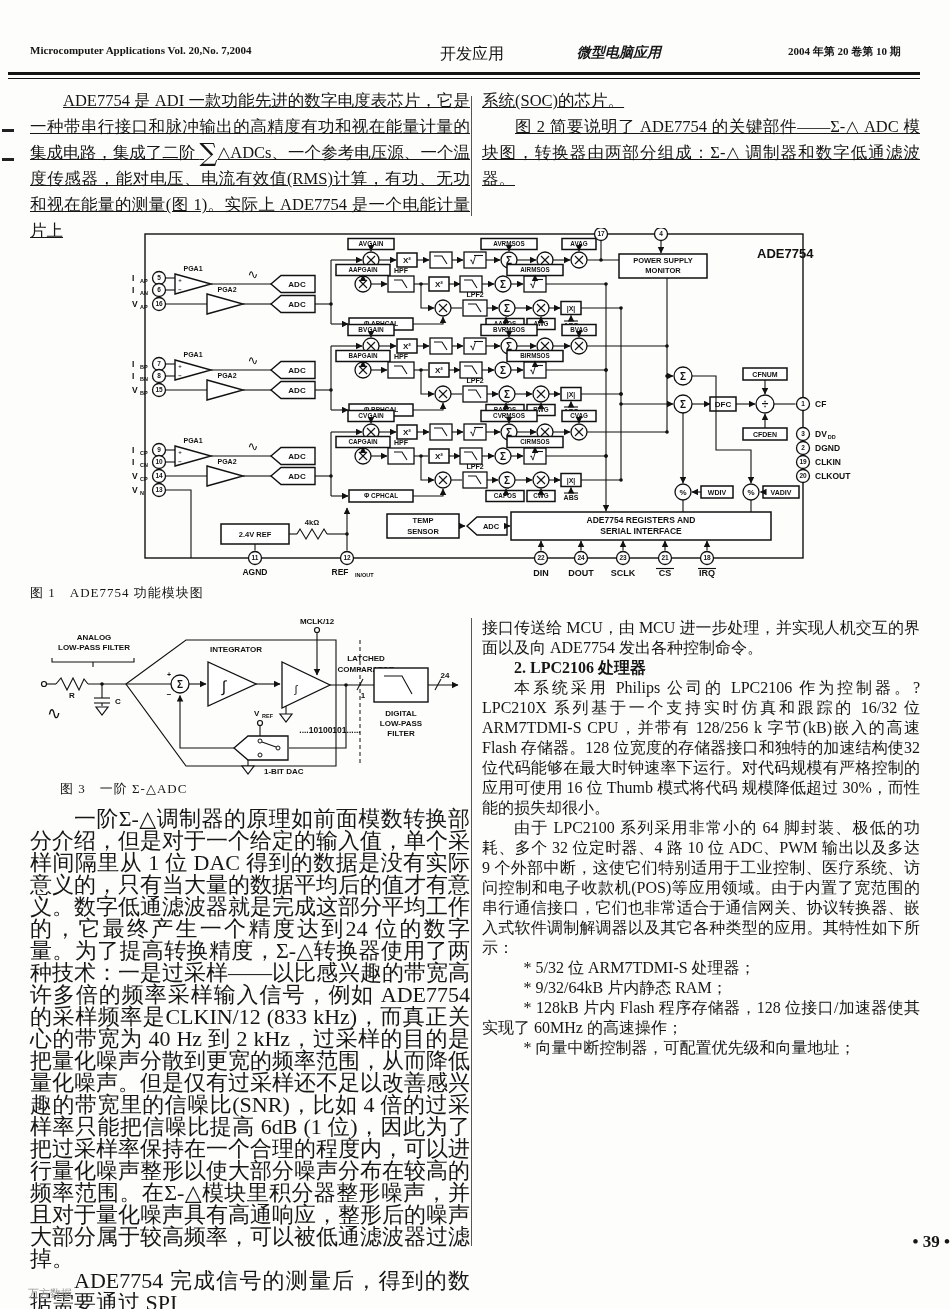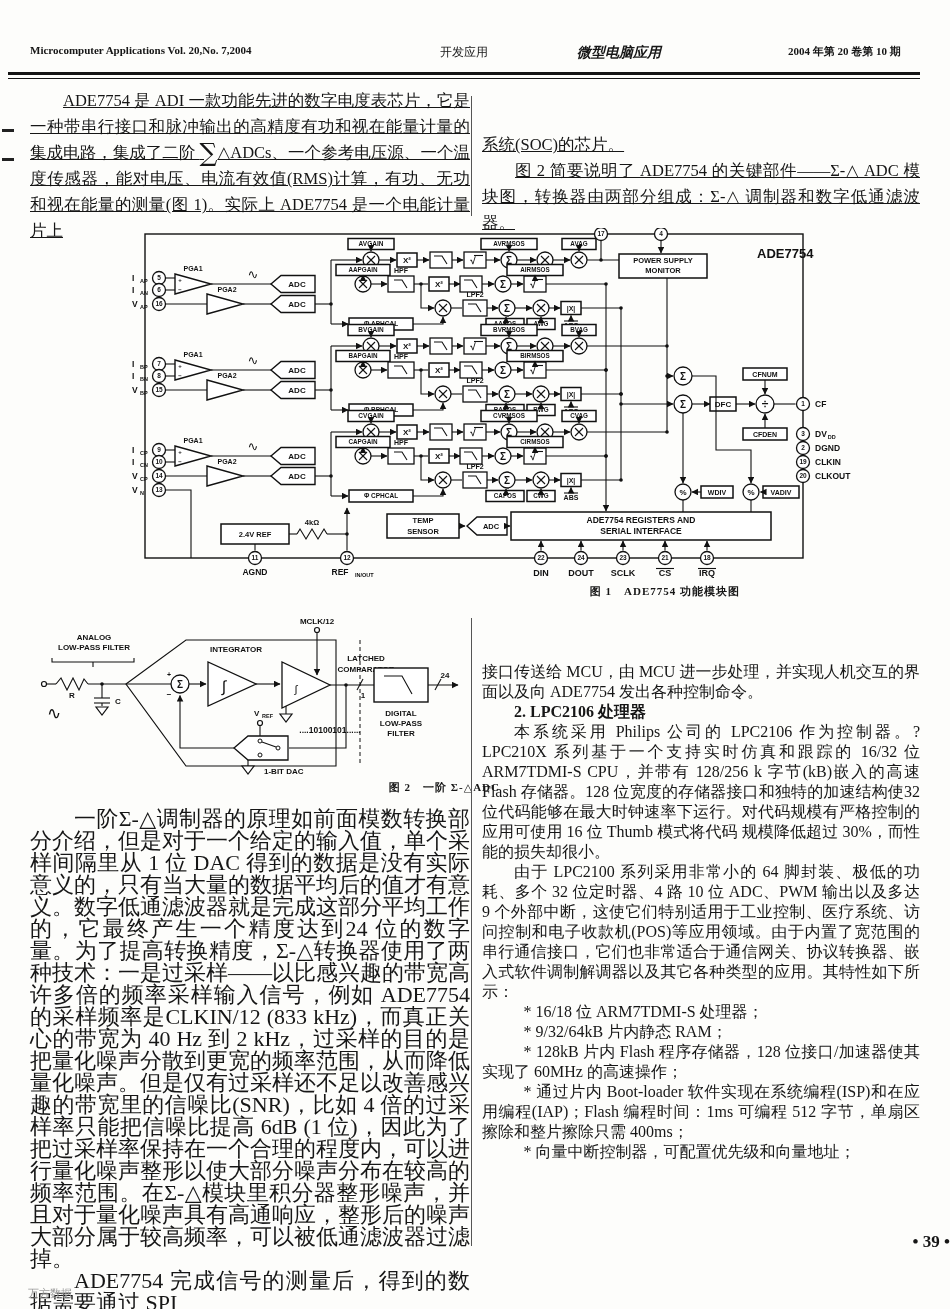--- a/index.html
+++ b/index.html
@@ -3,42 +3,42 @@
 <meta charset="utf-8">
 <style>
   html,body{margin:0;padding:0;background:#888;}
   .page{position:relative;width:950px;height:1309px;background:#fdfdfb;overflow:hidden;
         font-family:"Liberation Serif","DejaVu Serif",serif;color:#161616;}
   .abs{position:absolute;}
   .hdr{font-weight:bold;font-size:11px;white-space:nowrap;}
   .rule{background:#141414;}
   .col{position:absolute;text-align:justify;}
   .col p{margin:0;text-indent:2em;}
-  .col p.noind{text-indent:0;margin-top:44px;}
+  .col p.noind{text-indent:0;}
   .col p.bullet{text-indent:2.6em;}
   .topcol{font-size:16.5px;line-height:26px;text-decoration:underline;}
   .leftlow{font-size:22px;line-height:22px;}
   .rightlow{font-size:16px;line-height:20px;}
   .bigsigma{font-size:25px;line-height:0;vertical-align:-3px;font-family:"DejaVu Serif",serif;}
-  .caption{font-size:11px;font-weight:bold;text-align:right;letter-spacing:1px;}
+  .caption{font-size:13px;font-weight:normal;text-align:left;letter-spacing:1px;}
   .boldhead{font-weight:bold;}
   .pageno{font-size:17px;font-weight:bold;text-align:right;width:100%;}
   .wm{font-size:11px;color:#9a9a9a;}
   .vdiv{background:#555;width:1px;}
   .mdash{background:#222;}
   svg text{font-family:"Liberation Sans","DejaVu Sans",sans-serif;font-weight:bold;fill:#111;}
   svg .thin{font-weight:normal;}
 </style>
 </head>
 <body>
 
 <div class="page">
 
   <div class="abs hdr" style="left:30px;top:44px;">Microcomputer Applications Vol. 20,No. 7,2004</div>
-  <div class="abs" style="left:440px;top:44px;font-size:12px;">开发应用</div>
+  <div class="abs" style="left:440px;top:44px;font-size:16px;">开发应用</div>
   <div class="abs" style="left:577px;top:44px;font-size:14px;font-weight:bold;font-style:italic;">微型电脑应用</div>
   <div class="abs hdr" style="left:740px;top:44px;margin-left:48px;">2004 年第 20 卷第 10 期</div>
   <div class="abs rule" style="left:8px;top:72px;width:912px;height:3px;"></div>
   <div class="abs rule" style="left:8px;top:78px;width:912px;height:1px;"></div>
   <div class="abs mdash" style="left:2px;top:129px;width:12px;height:2.5px;"></div>
   <div class="abs mdash" style="left:2px;top:158px;width:12px;height:2.5px;"></div>
 
   <div class="col topcol" style="left:30px;top:88px;width:440px;">
     <p><span>ADE7754 是 ADI 一款功能先进的数字电度表芯片，它是一种带串行接口和脉冲输出的高精度有功和视在能量计量的集成电路，集成了二阶 </span><span class="bigsigma">∑</span><span>△ADCs、一个参考电压源、一个温度传感器，能对电压、电流有效值(RMS)计算，有功、无功和视在能量的测量(图 1)。实际上 ADE7754 是一个电能计量片上</span></p>
   </div>
@@ -630,34 +630,33 @@
       <circle cx="248" cy="132" r="2" fill="#fff" stroke="#111" stroke-width="1"></circle>
       <circle cx="230" cy="125" r="2" fill="#fff" stroke="#111" stroke-width="1"></circle>
       <circle cx="230" cy="139" r="2" fill="#fff" stroke="#111" stroke-width="1"></circle>
       <line x1="246" y1="131" x2="232" y2="126" stroke="#111" stroke-width="1.1" marker-end=""></line>
       <text x="300" y="117" font-size="8.5" text-anchor="middle">....10100101......</text>
       <line x1="218" y1="144" x2="218" y2="150" stroke="#111" stroke-width="1.1" marker-end=""></line>
       <polygon points="212,150 224,150 218,158" fill="#fff" stroke="#111" stroke-width="1.2"></polygon>
       <text x="234" y="158" font-size="8" text-anchor="start">1-BIT DAC</text>
       <polyline points="204,132 150,132 150,79.5" fill="none" stroke="#111" stroke-width="1.1" marker-end="url(#ah2)"></polyline>
     </svg>
-  <div class="abs caption" style="left:60px;top:780px;width:440px;">图 2　一阶 Σ-△ADC</div>
+  <div class="abs caption" style="left:60px;top:780px;width:440px;">图 3　一阶 Σ-△ADC</div>
 
   <div class="col leftlow" style="left:30px;top:808px;width:440px;">
     <p>一阶Σ-△调制器的原理如前面模数转换部分介绍，但是对于一个给定的输入值，单个采样间隔里从 1 位 DAC 得到的数据是没有实际意义的，只有当大量的数据平均后的值才有意义。数字低通滤波器就是完成这部分平均工作的，它最终产生一个精度达到24 位的数字量。为了提高转换精度，Σ-△转换器使用了两种技术：一是过采样——以比感兴趣的带宽高许多倍的频率采样输入信号，例如 ADE7754 的采样频率是CLKIN/12 (833 kHz)，而真正关心的带宽为 40 Hz 到 2 kHz，过采样的目的是把量化噪声分散到更宽的频率范围，从而降低量化噪声。但是仅有过采样还不足以改善感兴趣的带宽里的信噪比(SNR)，比如 4 倍的过采样率只能把信噪比提高 6dB (1 位)，因此为了把过采样率保持在一个合理的程度内，可以进行量化噪声整形以使大部分噪声分布在较高的频率范围。在Σ-△模块里积分器整形噪声，并且对于量化噪声具有高通响应，整形后的噪声大部分属于较高频率，可以被低通滤波器过滤掉。</p>
     <p>ADE7754 完成信号的测量后，得到的数据需要通过 SPI</p>
   </div>
   <div class="col rightlow" style="left:482px;top:618px;width:438px;">
     <p class="noind">接口传送给 MCU，由 MCU 进一步处理，并实现人机交互的界面以及向 ADE7754 发出各种控制命令。</p>
     <p class="boldhead">2. LPC2106 处理器</p>
     <p>本系统采用 Philips 公司的 LPC2106 作为控制器。? LPC210X 系列基于一个支持实时仿真和跟踪的 16/32 位 ARM7TDMI-S CPU，并带有 128/256 k 字节(kB)嵌入的高速 Flash 存储器。128 位宽度的存储器接口和独特的加速结构使32 位代码能够在最大时钟速率下运行。对代码规模有严格控制的应用可使用 16 位 Thumb 模式将代码 规模降低超过 30%，而性能的损失却很小。</p>
     <p>由于 LPC2100 系列采用非常小的 64 脚封装、极低的功耗、多个 32 位定时器、4 路 10 位 ADC、PWM 输出以及多达 9 个外部中断，这使它们特别适用于工业控制、医疗系统、访问控制和电子收款机(POS)等应用领域。由于内置了宽范围的串行通信接口，它们也非常适合于通信网关、协议转换器、嵌入式软件调制解调器以及其它各种类型的应用。其特性如下所示：</p>
-    <p class="bullet">* 16/18 位 ARM7TDMI-S 处理器；</p>
+    <p class="bullet">* 5/32 位 ARM7TDMI-S 处理器；</p>
     <p class="bullet">* 9/32/64kB 片内静态 RAM；</p>
     <p class="bullet">* 128kB 片内 Flash 程序存储器，128 位接口/加速器使其实现了 60MHz 的高速操作；</p>
-    <p class="bullet">* 通过片内 Boot-loader 软件实现在系统编程(ISP)和在应用编程(IAP)；Flash 编程时间：1ms 可编程 512 字节，单扇区擦除和整片擦除只需 400ms；</p>
     <p class="bullet">* 向量中断控制器，可配置优先级和向量地址；</p>
   </div>
   <div class="abs vdiv" style="left:471px;top:618px;height:628px;"></div>
 
   <div class="abs pageno" style="left:0;top:1232px;">• 39 •</div>
   <div class="abs wm" style="left:28px;top:1286px;">万方数据</div>
 </div>
 
 </body></html>

